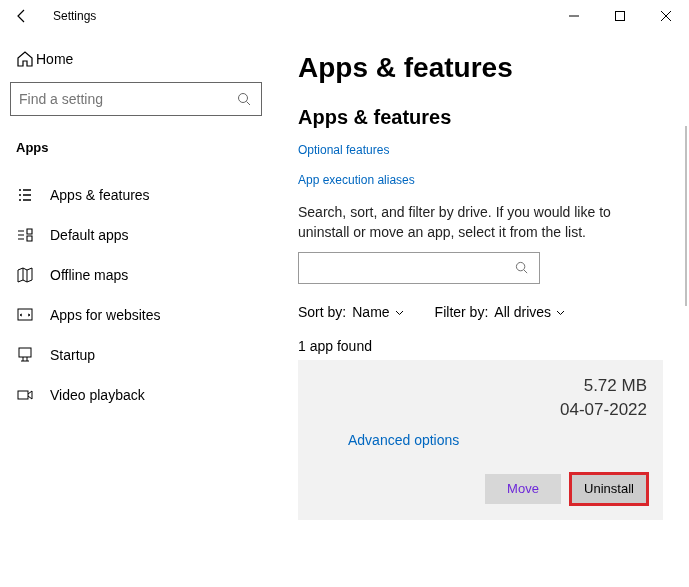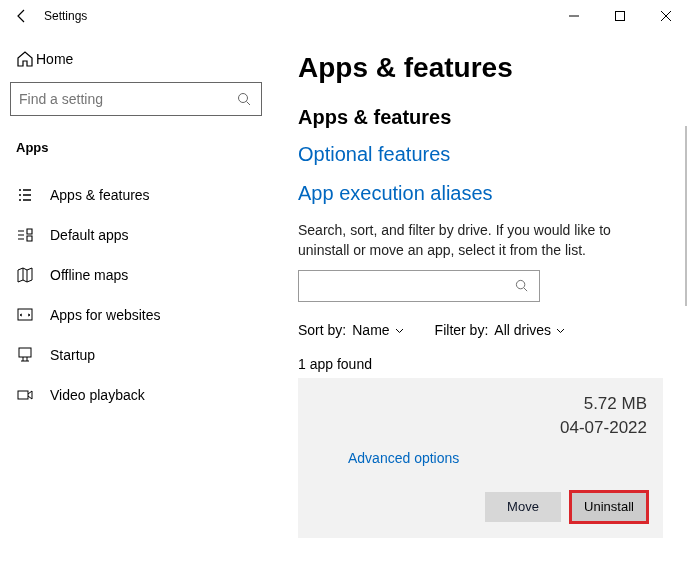--- a/index.html
+++ b/index.html
@@ -1,49 +1,49 @@
 <!DOCTYPE html>
 <html><head>
 <meta charset="utf-8">
 <style>
   * { box-sizing: border-box; margin: 0; padding: 0; font-family: "Segoe UI", Arial, sans-serif; }
   body { width: 689px; height: 587px; background: #fff; overflow: hidden; position: relative; }
-  .titlebar { height: 32px; display: flex; align-items: center; }
+  .titlebar { height: 32px; display: flex; align-items: center; gap: 9px; }
   .titlebar .back { width: 44px; display:flex; align-items:center; justify-content:center; height:32px; cursor:pointer; }
   .titlebar .title { font-size: 12px; }
   .winctrl { position:absolute; top:0; right:0; display:flex; }
   .winctrl div { width:46px; height:32px; display:flex; align-items:center; justify-content:center; cursor:pointer; }
   .layout { display:flex; height: calc(100% - 32px); }
   .sidebar { width: 272px; padding: 8px 10px 0 10px; }
   .home-row { display:flex; align-items:center; padding: 10px 6px 14px 6px; gap:2px; cursor:pointer; }
   .home-row .lbl { font-size: 14px; }
   .searchbox { border:1px solid #666; height:34px; display:flex; align-items:center; padding:0 8px; margin-bottom:20px; }
   .searchbox input { border:none; outline:none; flex:1; font-size:14px; color:#666; background:transparent; }
   .section-label { font-size:13px; font-weight:600; padding:4px 6px 20px 6px; }
   .nav-item { display:flex; align-items:center; gap:16px; padding:11px 6px; cursor:pointer; }
   .nav-item .lbl { font-size:14px; }
   .icon { width:18px; height:18px; display:flex; align-items:center; justify-content:center; }
   .main { flex:1; padding: 20px 26px 0 26px; position:relative; overflow:hidden; }
   .scrollind { position:absolute; right:2px; top:94px; width:2px; height:180px; background:#c0c0c0; }
   h1.page-title { font-size:28px; font-weight:600; margin-bottom:22px; }
   h2.subhead { font-size:20px; font-weight:600; margin-bottom:14px; }
-  .link { color:#0067c0; font-size:20px; display:block; margin-bottom:16px; cursor:pointer; }
+  .link { color:#0067c0; font-size:12px; display:block; margin-bottom:16px; cursor:pointer; }
   .desc { font-size:14px; color:#222; line-height:1.4; margin-bottom:10px; }
   .filterbox { border:1px solid #999; height:32px; width:242px; display:flex; align-items:center; padding:0 8px; margin-bottom:20px; }
   .filterbox input { border:none; outline:none; flex:1; background:transparent; }
   .sortrow { display:flex; gap:30px; font-size:14px; margin-bottom:18px; align-items:flex-start; }
   .sortrow .sel { cursor:pointer; display:flex; align-items:center; gap:4px; }
   .count { font-size:14px; margin-bottom:6px; }
   .app-card { background:#f2f2f2; padding:14px 16px 16px 16px; }
   .app-card .toprow { display:flex; justify-content:flex-end; }
   .app-card .meta { text-align:right; font-size:17px; color:#333; line-height:1.4; }
   .app-card .adv { color:#0067c0; font-size:14px; margin:10px 0 26px 34px; display:inline-block; cursor:pointer; }
   .btnrow { display:flex; justify-content:flex-end; gap:10px; }
   .btn { width:76px; height:30px; font-size:13px; border:none; background:#ccc; cursor:pointer; }
-  .btn.disabled { color:#0f172a; background:#d7d7d7; cursor:default; }
+  .btn.disabled { color:#6d28d9; background:#d7d7d7; cursor:default; }
   .btn.highlight { outline:3px solid #d9262b; outline-offset:-1px; }
 </style>
 </head>
 <body>
 
 <div class="titlebar">
   <div class="back">
     <svg width="16" height="16" viewBox="0 0 16 16">
         <path d="M10 2 L4 8 L10 14" stroke="#000" stroke-width="1.2" fill="none"></path>
       </svg>

